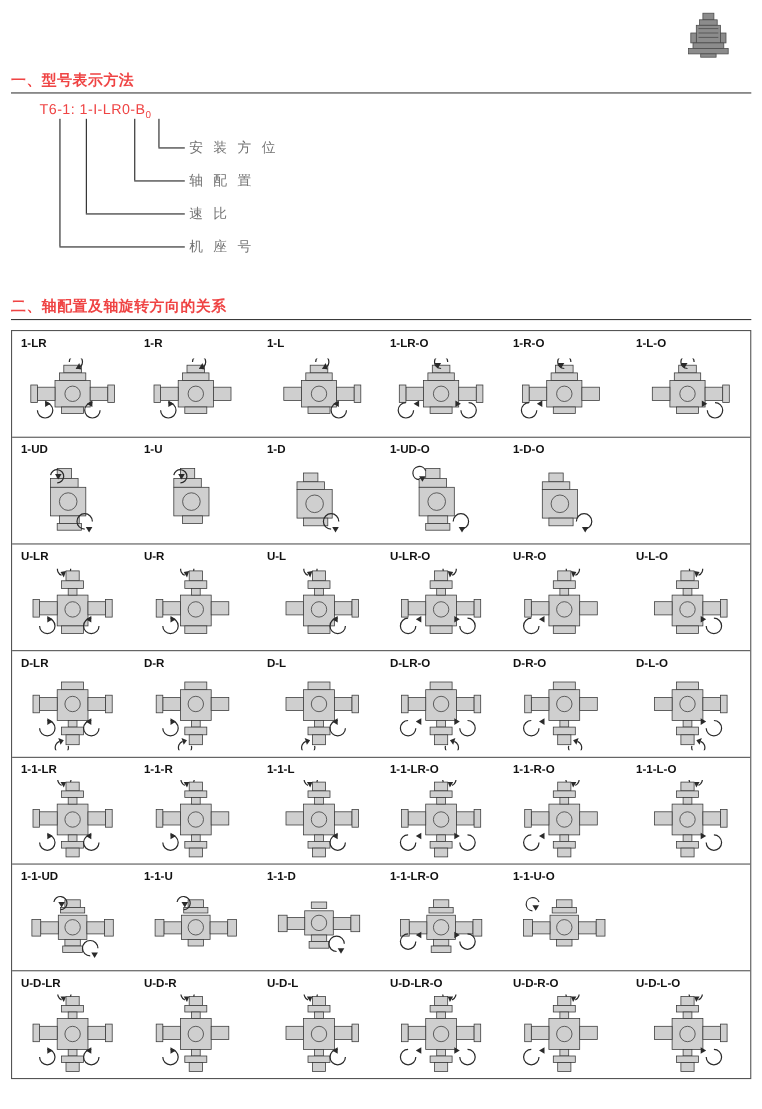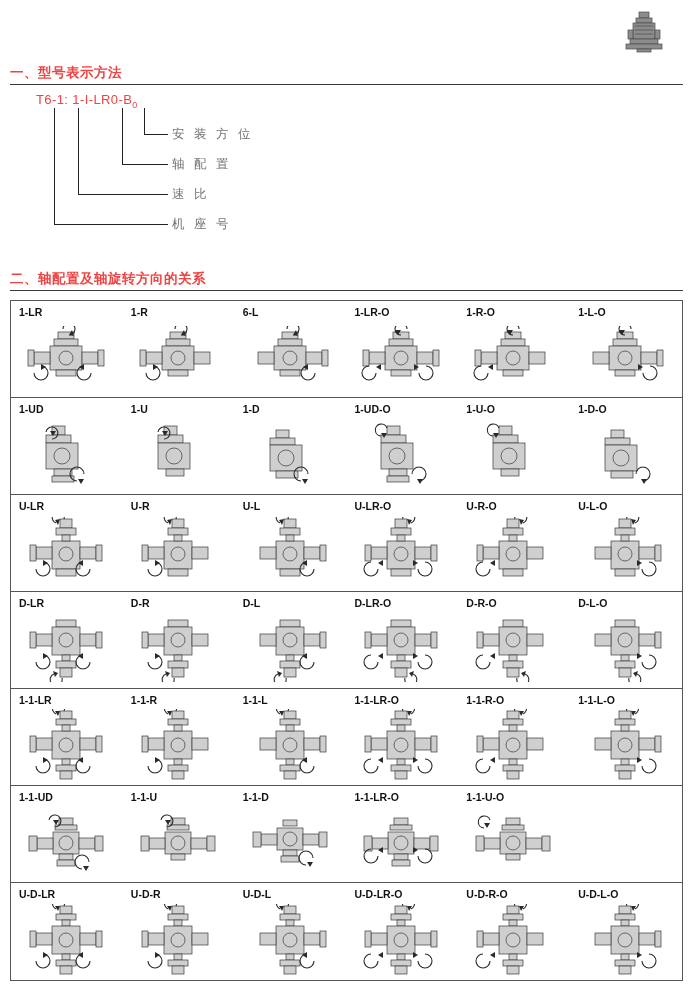--- a/index.html
+++ b/index.html
@@ -227,21 +227,21 @@
             <path d="M41 3 a6 6 0 1 1 6 6"></path>
           </g>
           <g fill="#2a2a2a">
             <polygon points="19,38 24,41 19,44"></polygon>
             <polygon points="47,9 50,4 52,10"></polygon>
           </g>
         </svg>
       </div>
     </div>
     <div class="cell">
-      <div class="cell-label">6-L</div>
+      <div class="cell-label">1-L</div>
       <div class="art">
         <svg width="90" height="62" viewBox="0 0 90 62">
           <g fill="#cfcfcf" stroke="#3a3a3a" stroke-width="0.7">
             <rect x="36" y="6" width="16" height="7"></rect>
             <rect x="32" y="13" width="24" height="7"></rect>
             <rect x="28" y="20" width="32" height="24"></rect>
             <rect x="60" y="26" width="16" height="12"></rect>
             <rect x="76" y="24" width="6" height="16"></rect>
             <rect x="12" y="26" width="16" height="12"></rect>
             <rect x="34" y="44" width="20" height="6"></rect>
@@ -414,40 +414,20 @@
             <rect x="30" y="54" width="22" height="6"></rect>
             <circle cx="40" cy="34" r="8"></circle>
           </g>
           <g fill="none" stroke="#2a2a2a" stroke-width="1.1">
             <path d="M30 6 a6 6 0 1 0 -6 8"></path>
             <path d="M55 52 a7 7 0 1 1 7 7"></path>
           </g>
           <g fill="#2a2a2a">
             <polygon points="27,16 24,11 30,11"></polygon>
             <polygon points="60,57 66,57 63,62"></polygon>
-          </g>
-        </svg>
-      </div>
-    </div>
-    <div class="cell">
-      <div class="cell-label">1-U-O</div>
-      <div class="art">
-        <svg width="90" height="64" viewBox="0 0 90 64">
-          <g fill="#cfcfcf" stroke="#3a3a3a" stroke-width="0.7">
-            <rect x="30" y="4" width="13" height="9"></rect>
-            <rect x="24" y="13" width="25" height="8"></rect>
-            <rect x="24" y="21" width="32" height="26"></rect>
-            <rect x="32" y="47" width="18" height="7"></rect>
-            <circle cx="40" cy="34" r="8"></circle>
-          </g>
-          <g fill="none" stroke="#2a2a2a" stroke-width="1.1">
-            <path d="M30 6 a6 6 0 1 0 -6 8"></path>
-          </g>
-          <g fill="#2a2a2a">
-            <polygon points="27,16 24,11 30,11"></polygon>
           </g>
         </svg>
       </div>
     </div>
     <div class="cell">
       <div class="cell-label">1-D-O</div>
       <div class="art">
         <svg width="90" height="64" viewBox="0 0 90 64">
           <g fill="#cfcfcf" stroke="#3a3a3a" stroke-width="0.7">
             <rect x="30" y="8" width="13" height="8"></rect>

